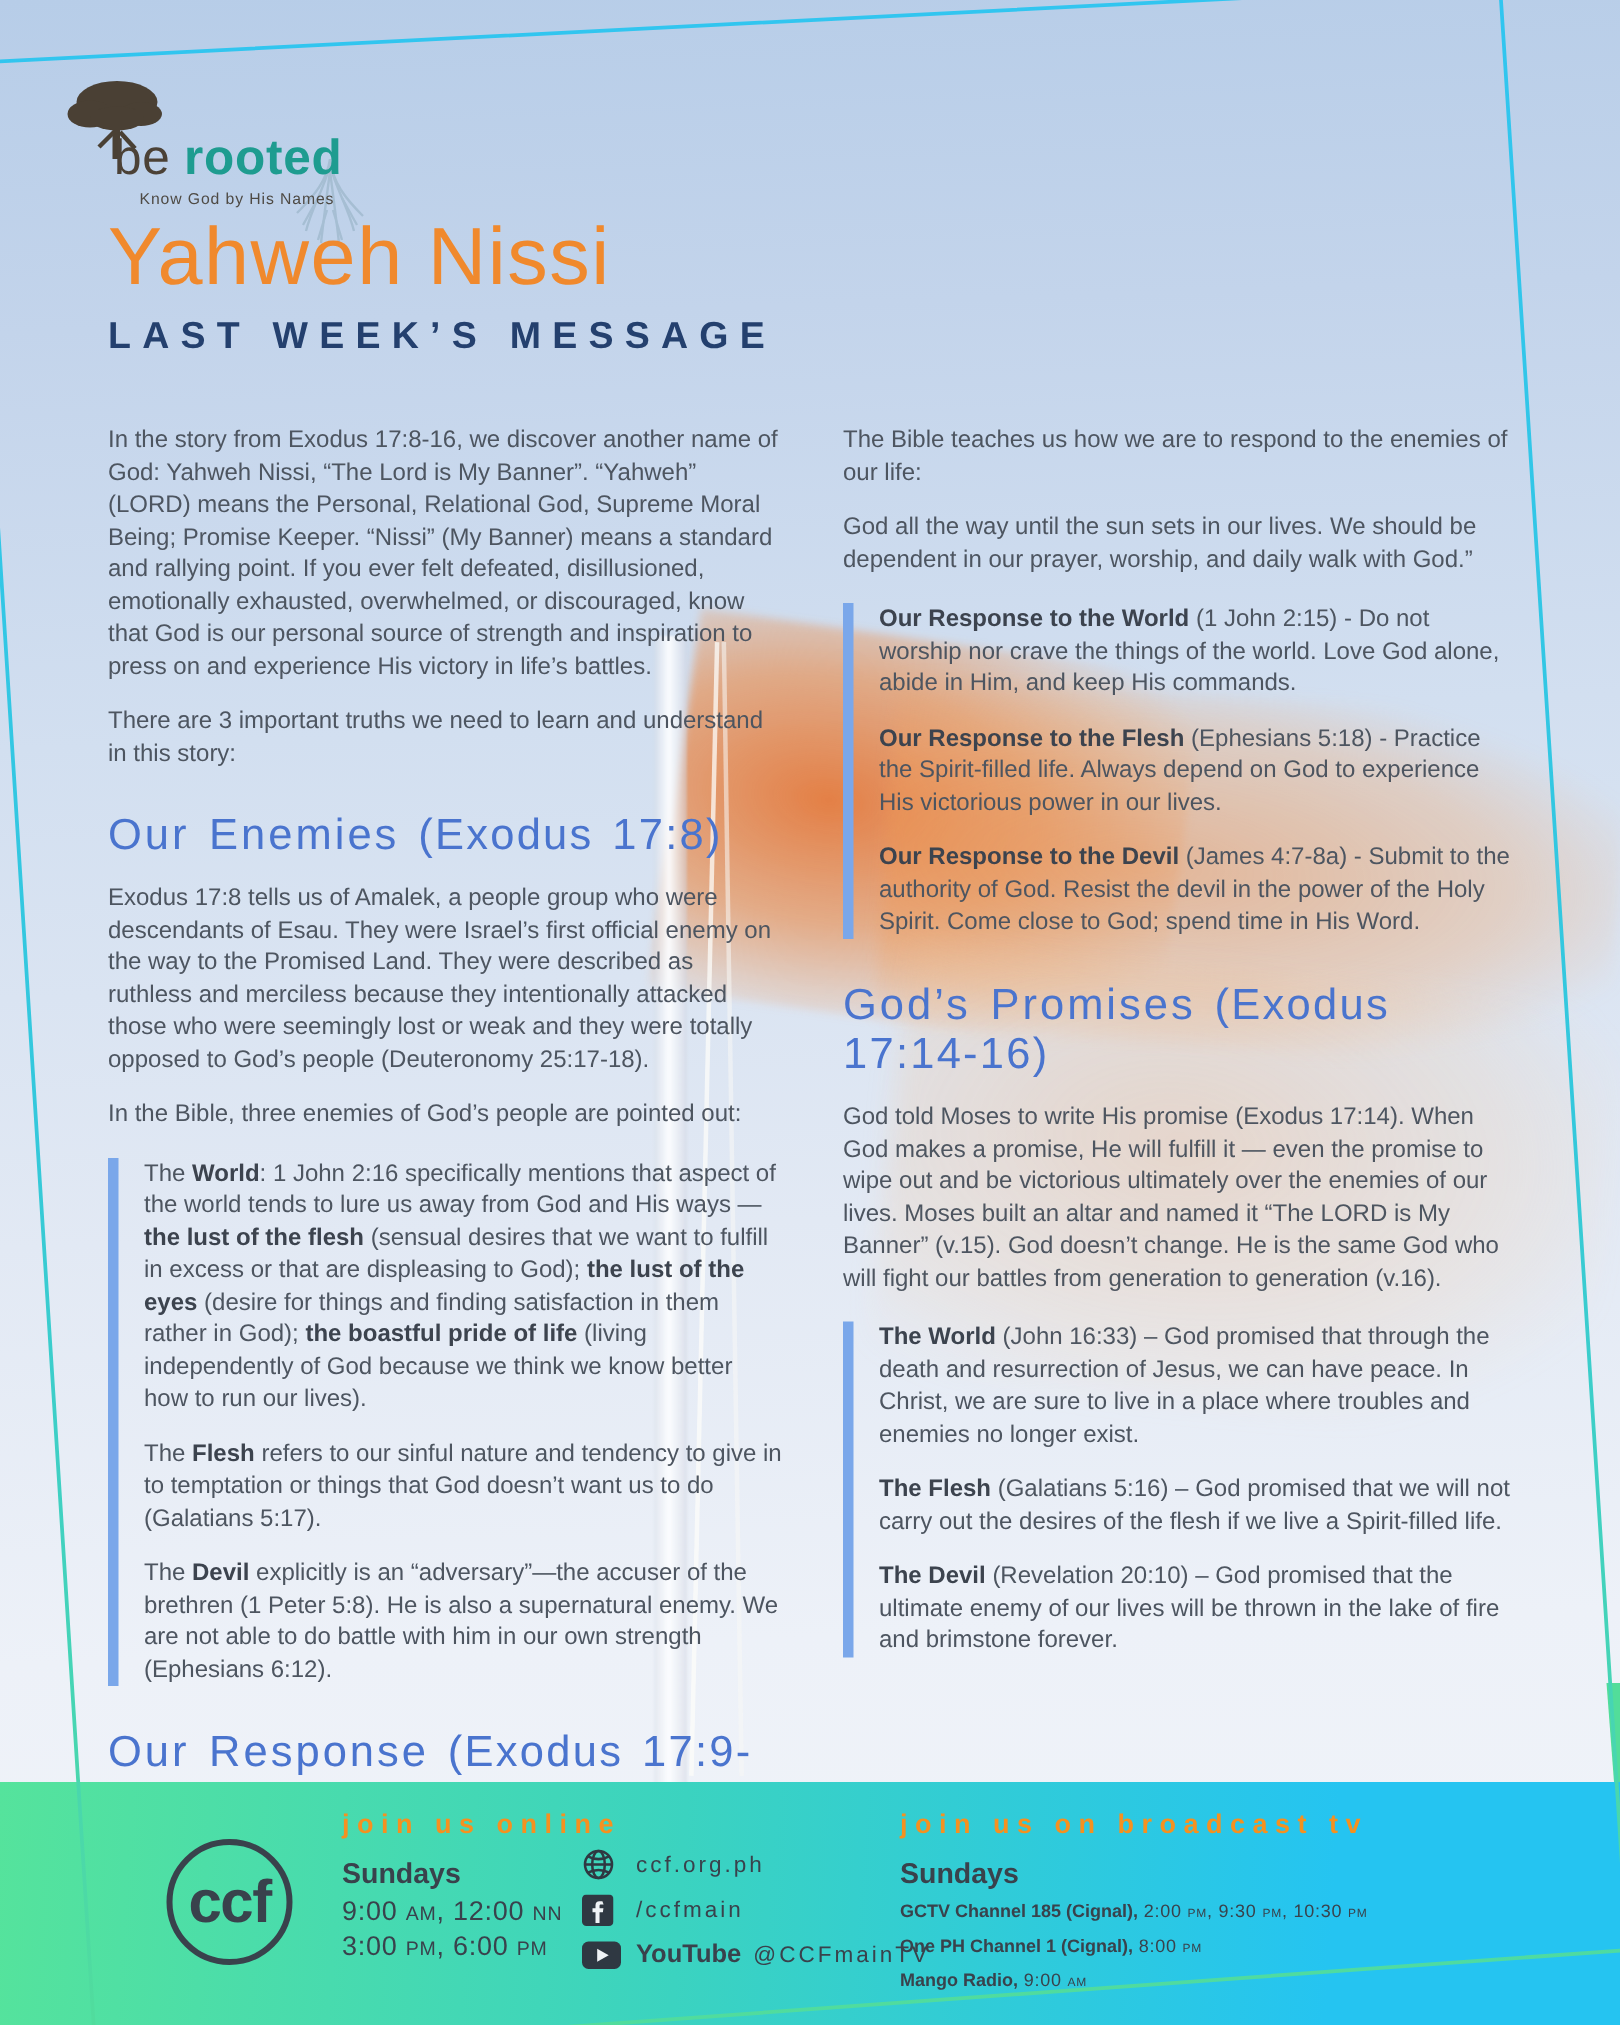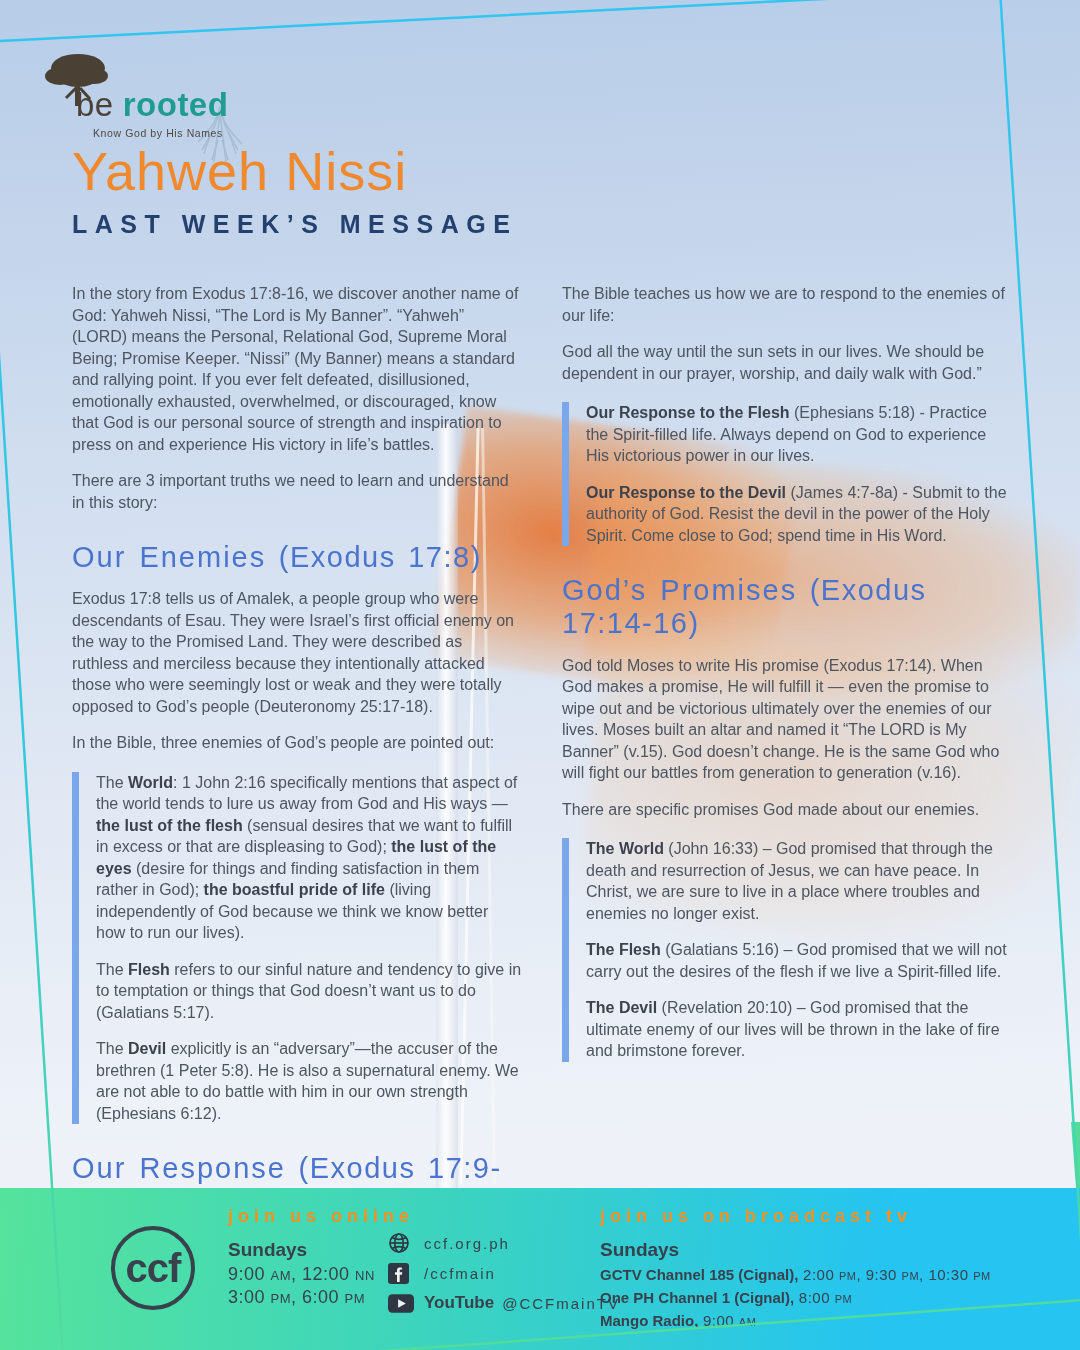--- a/index.html
+++ b/index.html
@@ -58,21 +58,21 @@
   .f-broadcast{ position:absolute; left:600px; top:18px; }
   .f-heading{ font-size:18px; font-weight:700; letter-spacing:5px; color:var(--footer-orange); margin-bottom:12px; }
   .f-day{ font-size:19px; font-weight:700; margin-bottom:2px; }
   .f-times{ font-size:18px; line-height:23px; }
   .sc{ font-variant:small-caps; letter-spacing:.5px; }
   .f-links{ position:absolute; left:388px; top:44px; }
   .f-link-row{ display:flex; align-items:center; margin-bottom:9px; }
   .f-link-icon{ width:26px; display:flex; justify-content:flex-start; margin-right:10px; }
   .f-link-label{ font-size:15px; letter-spacing:2px; font-weight:500; }
   .yt-word{ font-size:17px; font-weight:700; letter-spacing:0; margin-right:8px; }
-  .f-sched-line{ font-size:15px; line-height:23px; }
+  .f-sched-line{ font-size:12px; line-height:23px; }
   .f-sched-line strong{ font-weight:700; }
   
   .frame{ position:absolute; inset:0; z-index:3; pointer-events:none; }
 </style>
 </head>
 <body>
 
 <div class="page" style="--accent: #F0892D; --heading: #4A74CE; --navy: #24406E; --bar: #7AA7EA; --footer-orange: #F59120; --logo-teal: #1E9C90;">
 
   <div class="photo">
@@ -128,26 +128,26 @@
         <p>The <strong>Flesh</strong> refers to our sinful nature and tendency to give in to temptation or things that God doesn’t want us to do (Galatians 5:17).</p>
         <p>The <strong>Devil</strong> explicitly is an “adversary”—the accuser of the brethren (1 Peter 5:8). He is also a supernatural enemy. We are not able to do battle with him in our own strength (Ephesians 6:12).</p>
       </div>
       <h2 class="section-heading"><span class="h-main">Our Response</span><span class="h-ref"> (Exodus 17:9-13)</span></h2>
       <p class="body-p">Exodus 17:9-10, shows how we must not simply surrender to the enemy. We must do our part in the battle and assume responsibility. The way that we wage war in this battle in our lives is done through the power of God. In Exodus 17:12-13, the statement “his (Moses’) hands were steady until the sun set” reminds us that we need to live lives that are dependent on</p>
     </div>
   <div class="col col-right" id="col-right">
       <p class="body-p">The Bible teaches us how we are to respond to the enemies of our life:</p>
       <p class="body-p">God all the way until the sun sets in our lives. We should be dependent in our prayer, worship, and daily walk with God.”</p>
       <div class="quote">
+        <p><strong>Our Response to the World</strong> (1 John 2:15) - Do not worship nor crave the things of the world. Love God alone, abide in Him, and keep His commands.</p>
         <p><strong>Our Response to the Flesh</strong> (Ephesians 5:18) - Practice the Spirit-filled life. Always depend on God to experience His victorious power in our lives.</p>
         <p><strong>Our Response to the Devil</strong> (James 4:7-8a) - Submit to the authority of God. Resist the devil in the power of the Holy Spirit. Come close to God; spend time in His Word.</p>
       </div>
       <h2 class="section-heading"><span class="h-main">God’s Promises</span><span class="h-ref"> (Exodus 17:14-16)</span></h2>
       <p class="body-p">God told Moses to write His promise (Exodus 17:14). When God makes a promise, He will fulfill it — even the promise to wipe out and be victorious ultimately over the enemies of our lives. Moses built an altar and named it “The LORD is My Banner” (v.15). God doesn’t change. He is the same God who will fight our battles from generation to generation (v.16).</p>
-      <p class="body-p">There are specific promises God made about our enemies.</p>
       <div class="quote">
         <p><strong>The World</strong> (John 16:33) – God promised that through the death and resurrection of Jesus, we can have peace. In Christ, we are sure to live in a place where troubles and enemies no longer exist.</p>
         <p><strong>The Flesh</strong> (Galatians 5:16) – God promised that we will not carry out the desires of the flesh if we live a Spirit-filled life.</p>
         <p><strong>The Devil</strong> (Revelation 20:10) – God promised that the ultimate enemy of our lives will be thrown in the lake of fire and brimstone forever.</p>
       </div>
     </div>
 
   <div class="footer">
     <div class="ccf-logo">ccf</div>
 

